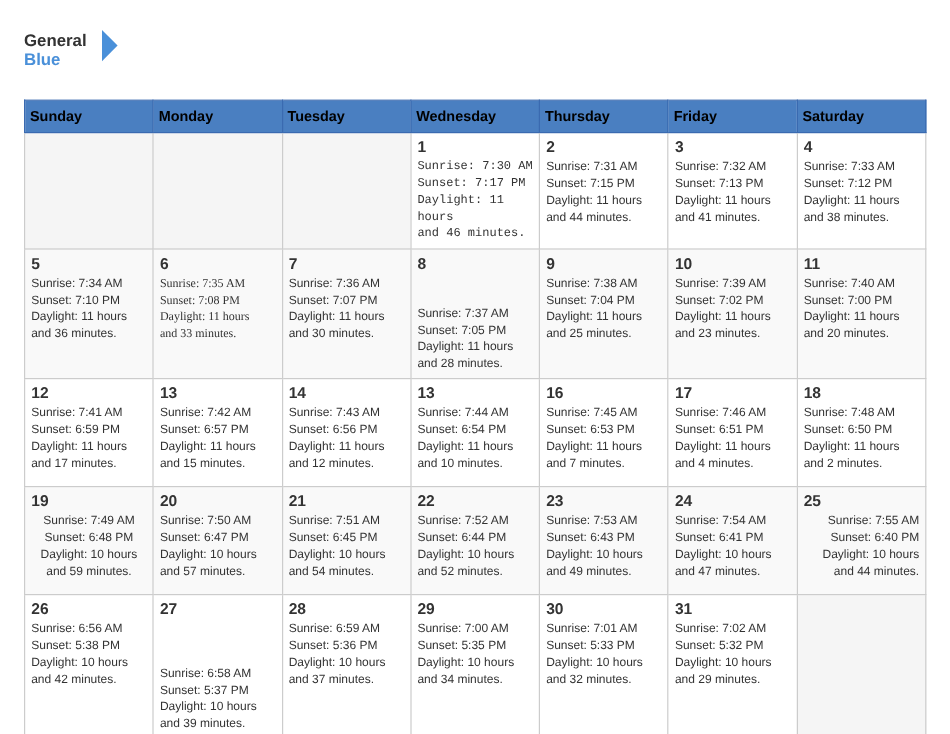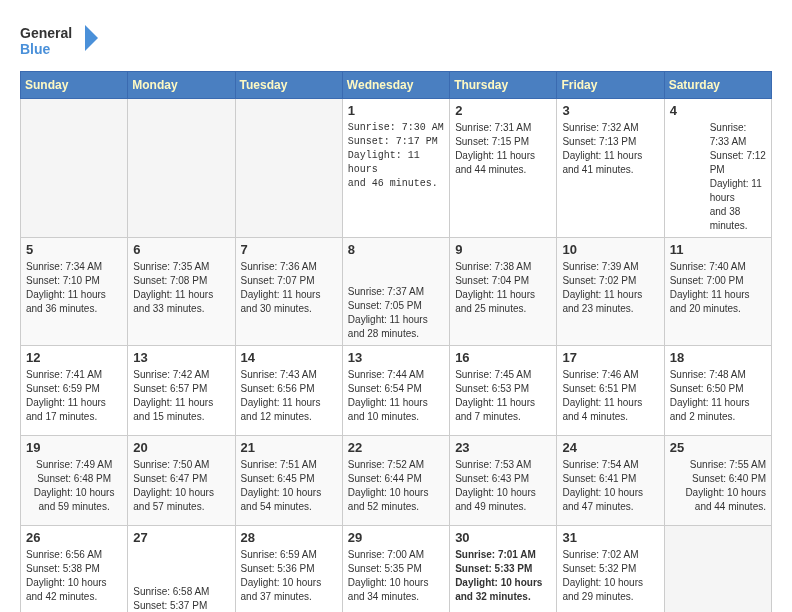--- a/index.html
+++ b/index.html
@@ -7,21 +7,21 @@
       font-family: Arial, sans-serif;
       background: #fff;
       width: 792px;
       min-height: 612px;
       padding: 20px;
     }
     .header {
       display: flex;
       justify-content: space-between;
       align-items: flex-end;
-      margin-bottom: 6px;
+      margin-bottom: 18px;
     }
     .logo {
       display: flex;
       align-items: center;
       gap: 4px;
     }
     .title-block {
       text-align: right;
     }
     .month-title {
@@ -33,21 +33,21 @@
       font-size: 14px;
       color: #555;
     }
     .calendar {
       width: 100%;
       border-collapse: collapse;
       font-size: 11px;
     }
     .calendar th {
       background: #4a7fc1;
-      color: #fef9c3;
+      color: #000000;
       padding: 6px 4px;
       text-align: left;
       font-weight: bold;
       font-size: 12px;
       border: 1px solid #3a6ab0;
     }
     .calendar td {
       border: 1px solid #ccc;
       vertical-align: top;
       padding: 4px 5px;
@@ -123,37 +123,37 @@
         </td>
         <td>
           <div class="day-number">3</div>
           <div class="day-info" style="white-space: pre-line;">Sunrise: 7:32 AM
 Sunset: 7:13 PM
 Daylight: 11 hours
 and 41 minutes.</div>
         </td>
         <td>
           <div class="day-number">4</div>
-          <div class="day-info" style="white-space: pre-line; margin-left: 40px;">Sunrise: 7:33 AM
+          <div class="day-info" style="white-space: pre-line;">Sunrise: 7:33 AM
 Sunset: 7:12 PM
 Daylight: 11 hours
 and 38 minutes.</div>
         </td>
       </tr>
       <tr>
         <td>
           <div class="day-number">5</div>
           <div class="day-info" style="white-space: pre-line;">Sunrise: 7:34 AM
 Sunset: 7:10 PM
 Daylight: 11 hours
 and 36 minutes.</div>
         </td>
         <td>
           <div class="day-number">6</div>
-          <div class="day-info" style="white-space: pre-line;">Sunrise: 7:35 AM
+          <div class="day-info" style="white-space: pre-line; font-family: Liberation Serif, serif;">Sunrise: 7:35 AM
 Sunset: 7:08 PM
 Daylight: 11 hours
 and 33 minutes.</div>
         </td>
         <td>
           <div class="day-number">7</div>
           <div class="day-info" style="white-space: pre-line;">Sunrise: 7:36 AM
 Sunset: 7:07 PM
 Daylight: 11 hours
 and 30 minutes.</div>
@@ -313,21 +313,21 @@
         </td>
         <td>
           <div class="day-number">29</div>
           <div class="day-info" style="white-space: pre-line;">Sunrise: 7:00 AM
 Sunset: 5:35 PM
 Daylight: 10 hours
 and 34 minutes.</div>
         </td>
         <td>
           <div class="day-number">30</div>
-          <div class="day-info" style="white-space: pre-line; font-weight: bold;">Sunrise: 7:01 AM
+          <div class="day-info" style="white-space: pre-line;">Sunrise: 7:01 AM
 Sunset: 5:33 PM
 Daylight: 10 hours
 and 32 minutes.</div>
         </td>
         <td>
           <div class="day-number">31</div>
           <div class="day-info" style="white-space: pre-line;">Sunrise: 7:02 AM
 Sunset: 5:32 PM
 Daylight: 10 hours
 and 29 minutes.</div>

